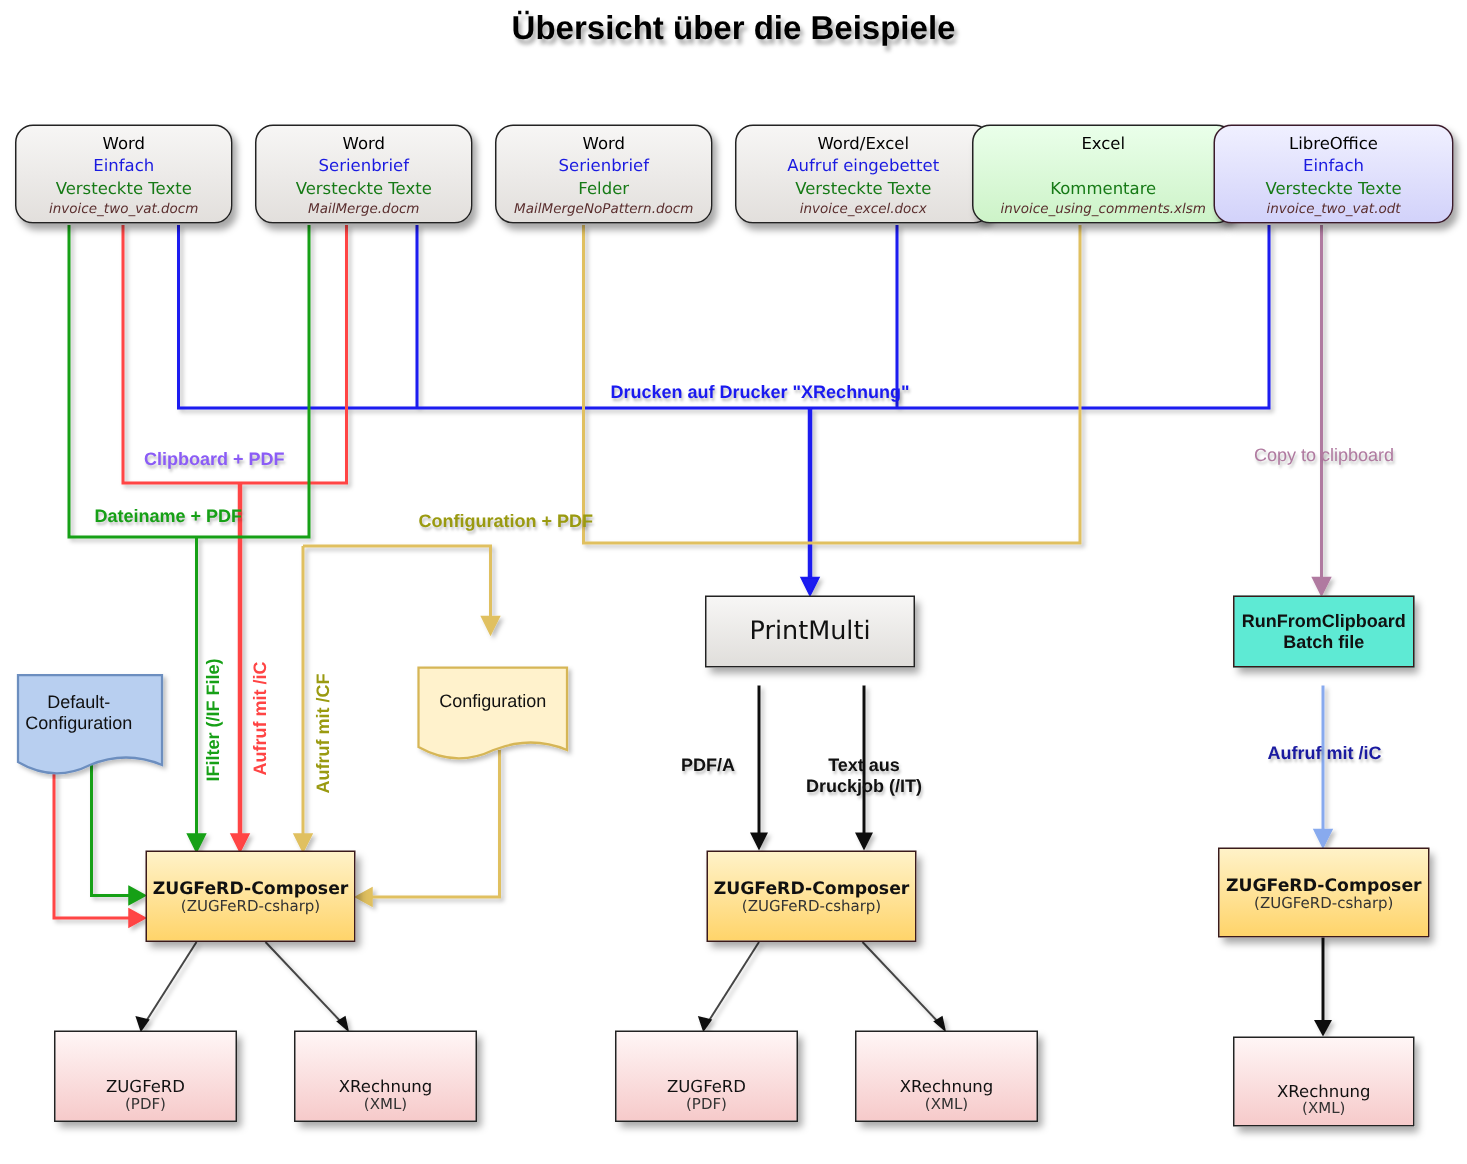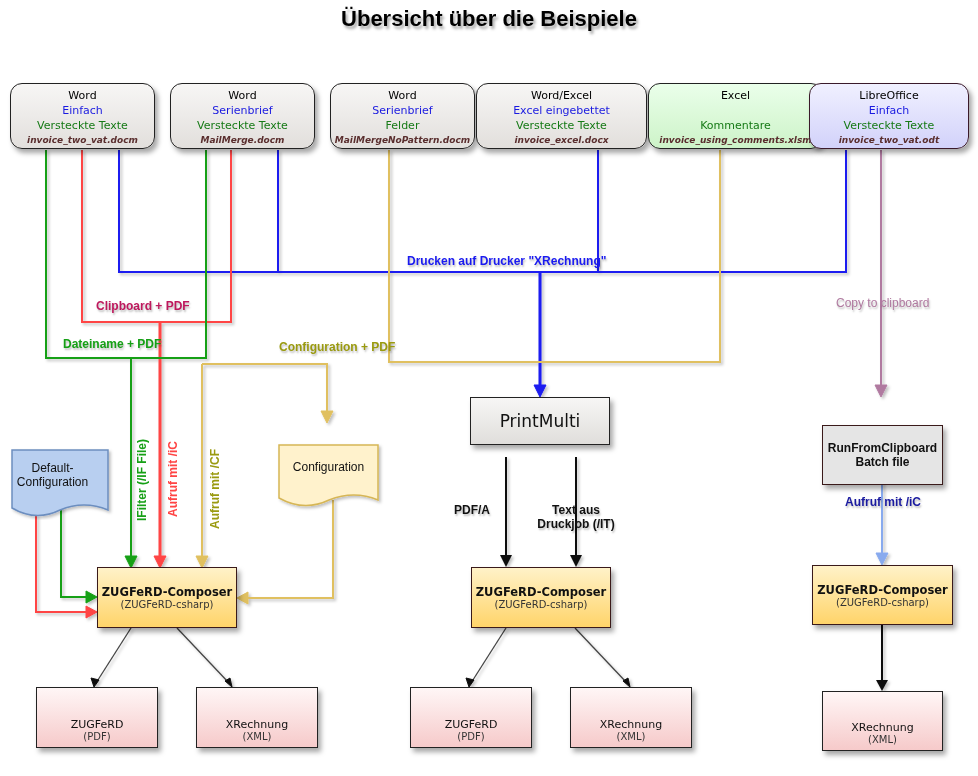--- a/index.html
+++ b/index.html
@@ -4,21 +4,21 @@
 <style>
   html, body { margin:0; padding:0; background:#ffffff; }
   body { width:978px; height:776px; position:relative; overflow:hidden; font-family:"Liberation Sans", sans-serif; }
   #title { position:absolute; left:0; width:978px; top:6px; text-align:center; font-weight:bold; font-size:22px; color:#000; text-shadow:2px 3px 3px rgba(0,0,0,0.35); }
   svg#wires { position:absolute; left:0; top:0; }
   .node { position:absolute; box-sizing:border-box; display:flex; flex-direction:column; align-items:center; justify-content:center; text-align:center; box-shadow:3px 4px 5px rgba(0,0,0,0.35); }
   .src { border:1.5px solid #222; border-radius:12px; background:linear-gradient(#f7f6f5,#e2dfdc); padding-top:2px; }
   .src .t { font-family:"DejaVu Sans", sans-serif; font-size:11px; color:#000; line-height:15px; }
   .src .a { font-family:"DejaVu Sans", sans-serif; font-size:11px; color:#1a1ae0; line-height:15px; }
   .src .b { font-family:"DejaVu Sans", sans-serif; font-size:11px; color:#167a16; line-height:15px; }
-  .src .f { font-family:"DejaVu Sans", sans-serif; font-size:9px; color:#5a2e2e; font-style:italic; line-height:14px;font-weight:bold; }
+  .src .f { font-family:"DejaVu Sans", sans-serif; font-size:9px; color:#5a2e2e; font-style:italic; line-height:14px; }
   .composer { border:1.5px solid #3a1a1a; background:linear-gradient(#fff2c8,#ffd46a); }
   .composer .m { font-family:"DejaVu Sans", sans-serif; font-weight:bold; font-size:11.5px; color:#111; }
   .composer .s { font-family:"DejaVu Sans", sans-serif; font-size:10px; color:#333; }
   .out { border:1.5px solid #222; background:linear-gradient(#fff6f6,#f6caca); }
   .out .m { font-family:"DejaVu Sans", sans-serif; font-weight:normal; font-size:11px; color:#111;margin-top:24px; }
   .out .s { font-family:"DejaVu Sans", sans-serif; font-size:10px; color:#333; }
   .lbl { position:absolute; font-family:"Liberation Sans", sans-serif; font-weight:bold; font-size:12px; white-space:nowrap; text-shadow:1px 2px 2px rgba(0,0,0,0.25); }
   .vlbl { position:absolute; font-family:"Liberation Sans", sans-serif; font-weight:bold; font-size:12px; white-space:nowrap; transform-origin:left top; transform:rotate(-90deg); }
 </style>
 </head>
@@ -106,41 +106,41 @@
   <div class="a">Serienbrief</div>
   <div class="b">Versteckte Texte</div>
   <div class="f">MailMerge.docm</div>
 </div>
 <div class="node src" style="left:330px;top:83px;width:145px;height:66px;">
   <div class="t">Word</div>
   <div class="a">Serienbrief</div>
   <div class="b">Felder</div>
   <div class="f">MailMergeNoPattern.docm</div>
 </div>
-<div class="node src" style="left:476px;top:83px;width:171px;height:66px;">
+<div class="node src" style="left:490px;top:83px;width:171px;height:66px;">
   <div class="t">Word/Excel</div>
-  <div class="a">Excel eingebettet</div>
+  <div class="a">Aufruf eingebettet</div>
   <div class="b">Versteckte Texte</div>
   <div class="f">invoice_excel.docx</div>
 </div>
 <div class="node src" style="left:648px;top:83px;width:175px;height:66px;background:linear-gradient(#eaffea,#cdf3c8);">
   <div class="t">Excel</div>
   <div class="a" style="min-height:15px;"></div>
   <div class="b">Kommentare</div>
   <div class="f">invoice_using_comments.xlsm</div>
 </div>
 <div class="node src" style="left:809px;top:83px;width:160px;height:66px;background:linear-gradient(#f0f0ff,#d2d2fa);border-color:#3a1a2a;">
   <div class="t">LibreOffice</div>
   <div class="a">Einfach</div>
   <div class="b">Versteckte Texte</div>
   <div class="f">invoice_two_vat.odt</div>
 </div>
 
 <div class="lbl" style="left:407px;top:254px;color:#1a1af0;">Drucken auf Drucker "XRechnung"</div>
-<div class="lbl" style="left:96px;top:299px;color:#be185d;">Clipboard + PDF</div>
+<div class="lbl" style="left:96px;top:299px;color:#8b5cf6;">Clipboard + PDF</div>
 <div class="lbl" style="left:63px;top:337px;color:#16a016;">Dateiname + PDF</div>
 <div class="lbl" style="left:279px;top:340px;color:#9a9a10;">Configuration + PDF</div>
 <div class="lbl" style="left:836px;top:296px;color:#b07aa0;font-weight:normal;">Copy to clipboard</div>
 <div class="vlbl" style="left:135px;top:521px;color:#16a016;">IFilter (/IF File)</div>
 <div class="vlbl" style="left:166px;top:517px;color:#ff4444;">Aufruf mit /iC</div>
 <div class="vlbl" style="left:208px;top:529px;color:#9a9a10;">Aufruf mit /CF</div>
 <div class="lbl" style="left:454px;top:503px;color:#111;">PDF/A</div>
 <div class="lbl" style="left:533px;top:503px;color:#111;text-align:center;width:86px;">
   <div>Text aus</div>
   <div>Druckjob (/IT)</div>
@@ -150,21 +150,21 @@
 <div class="node" style="left:12px;top:455px;width:81px;height:40px;box-shadow:none;font-size:12px;color:#111;">
   <div>Default-</div>
   <div>Configuration</div>
 </div>
 <div class="node" style="left:279px;top:455px;width:99px;height:24px;box-shadow:none;font-size:12px;color:#111;">Configuration</div>
 
 <div class="node" style="left:470px;top:397px;width:140px;height:48px;border:1.5px solid #222;background:linear-gradient(#f7f6f5,#e0dedb);">
   <div style="font-family:'DejaVu Sans',sans-serif;font-size:17px;color:#111;">PrintMulti</div>
 </div>
 
-<div class="node" style="left:822px;top:397px;width:121px;height:60px;border:1.5px solid #3a1a1a;background:#e5e5e5;margin-top:28px;">
+<div class="node" style="left:822px;top:397px;width:121px;height:48px;border:1.5px solid #3a1a1a;background:#5eead4;">
   <div style="font-weight:bold;font-size:12px;color:#111;">RunFromClipboard</div>
   <div style="font-weight:bold;font-size:12px;color:#111;">Batch file</div>
 </div>
 
 <div class="node composer" style="left:97px;top:567px;width:140px;height:61px;">
   <div class="m">ZUGFeRD-Composer</div>
   <div class="s">(ZUGFeRD-csharp)</div>
 </div>
 <div class="node composer" style="left:471px;top:567px;width:140px;height:61px;">
   <div class="m">ZUGFeRD-Composer</div>

